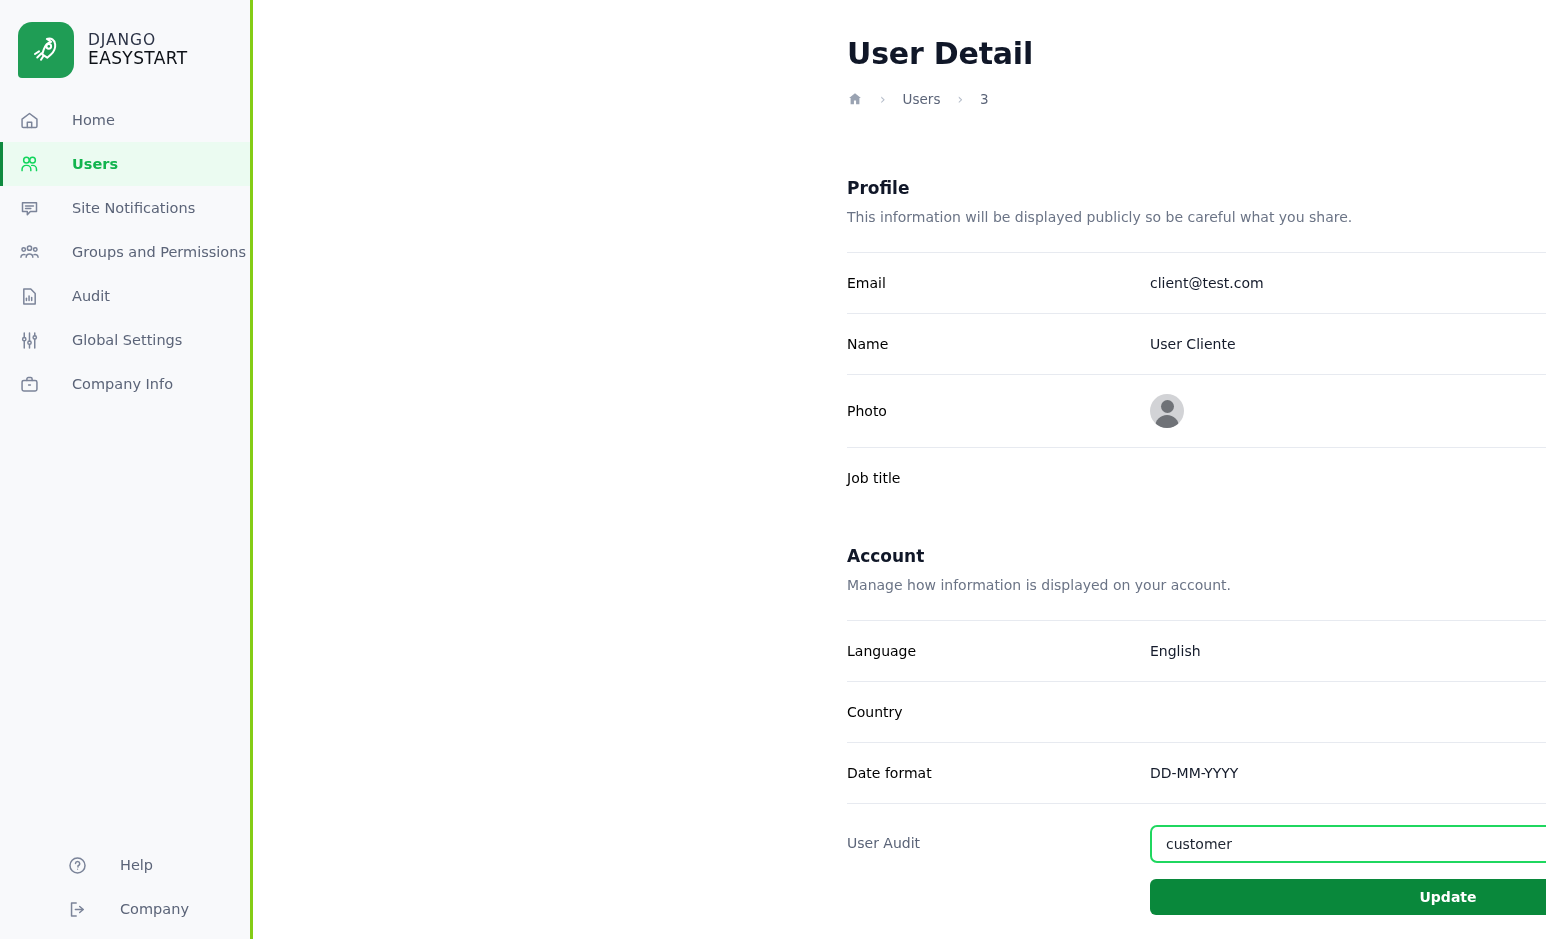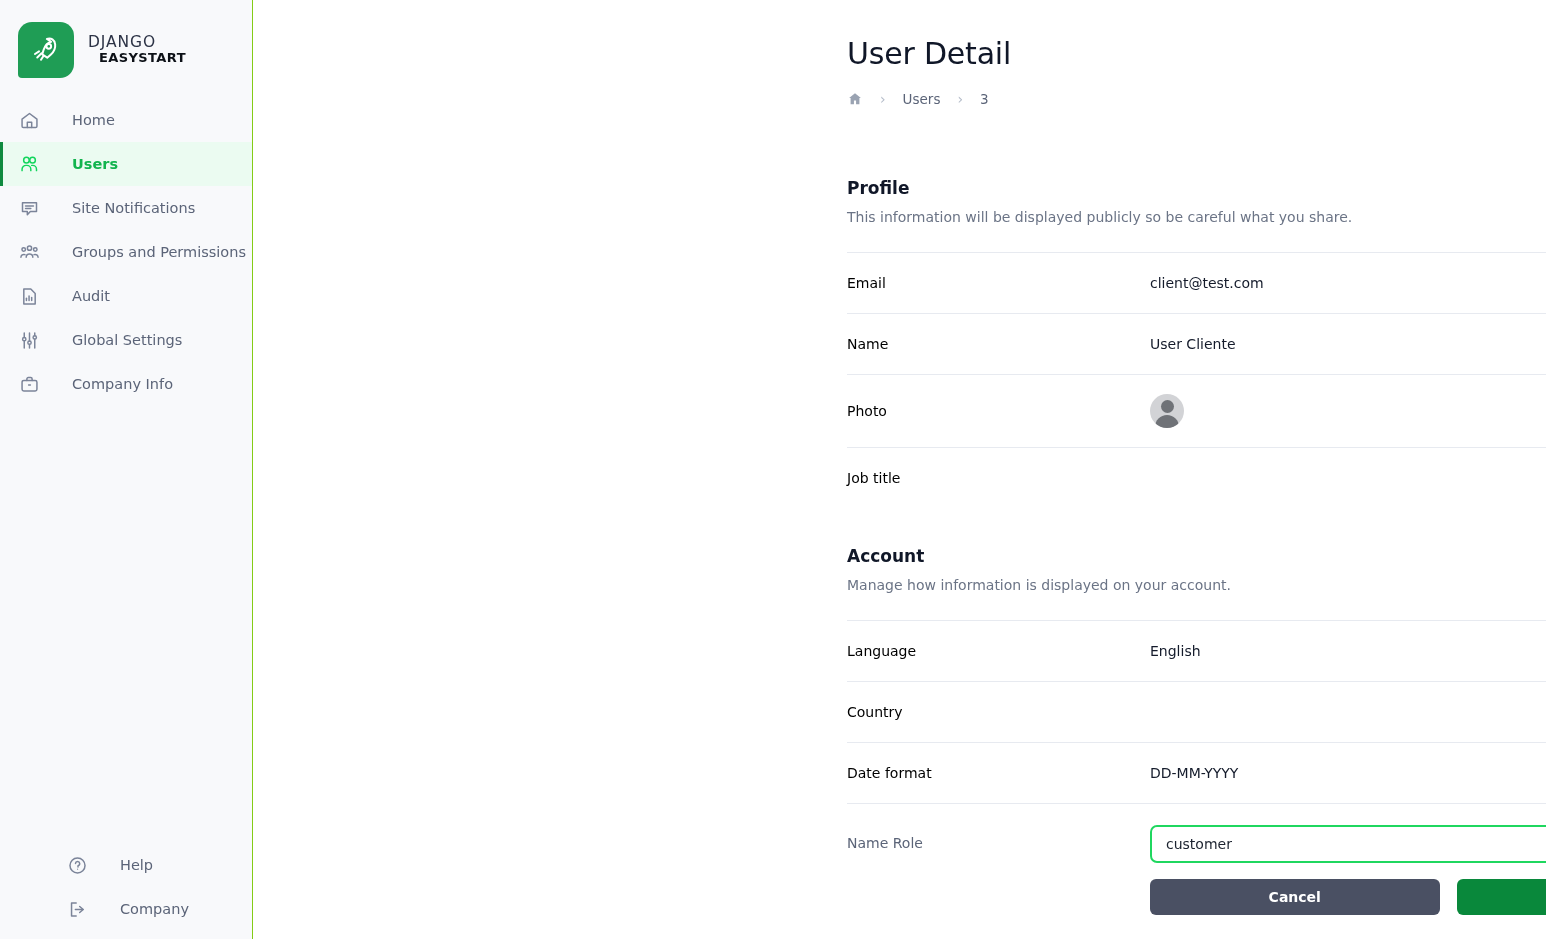--- a/index.html
+++ b/index.html
@@ -10,21 +10,21 @@
     overflow: hidden;
   }
   #app { display: flex; width: 1546px; height: 939px; }
 
   
   .sidebar {
     width: 253px;
     min-width: 253px;
     height: 939px;
     background: #f8f9fb;
-    border-right: 1px solid #84cc16;
+    border-right: 3px solid #84cc16;
     display: flex;
     flex-direction: column;
     position: relative;
   }
   .brand {
     display: flex;
     align-items: center;
     gap: 14px;
     padding: 18px 0 0 18px;
     height: 82px;
@@ -35,22 +35,22 @@
     border-radius: 14px 14px 14px 4px;
     display: flex; align-items: center; justify-content: center;
     flex: none;
   }
   .brand-text { line-height: 1.12; }
   .brand-line1 {
     font-size: 15.5px; letter-spacing: 0.9px;
     color: #2b3245; font-weight: 400;
   }
   .brand-line2 {
-    font-size: 13px; letter-spacing: 0.4px;
-    color: #0d1117; font-weight: 700; margin-left: 11px;
+    font-size: 17px; letter-spacing: 0.4px;
+    color: #0d1117; font-weight: 400;
   }
 
   .nav-main { margin-top: 16px; }
   .nav-bottom { margin-top: auto; padding-bottom: 8px; padding-left: 48px; }
 
   .nav-item {
     display: flex;
     align-items: center;
     gap: 32px;
     height: 44px;
@@ -78,21 +78,21 @@
     flex: 1;
     height: 939px;
     background: #fff;
     overflow: hidden;
     position: relative;
   }
   .page-title {
     position: absolute;
     left: 594px; top: 36px;
     font-size: 30px;
-    font-weight: 400;
+    font-weight: 700;
     color: #101728;
     letter-spacing: -0.2px;
   }
   .breadcrumb {
     position: absolute;
     left: 594px; top: 91px;
     display: flex;
     align-items: center;
     gap: 0;
     font-size: 13.5px;
@@ -431,30 +431,29 @@
 
         </div>
 
         <div class="row">
           <div class="r-label">Date format</div>
           <div class="r-value">DD-MM-YYYY</div>
 
         </div>
 
         <div class="role-row">
-          <div class="r-label">Name Role</div>
+          <div class="r-label">User Audit</div>
           <div class="role-editor">
 
             <div class="select-box">
               <span class="sel-val">customer</span>
 
             </div>
 
             <div class="btn-row">
-              <button class="btn btn-cancel">Cancel</button>
               <button class="btn btn-update">Update</button>
             </div>
 
           </div>
         </div>
 
       </div>
     </section>
 
   </main>

